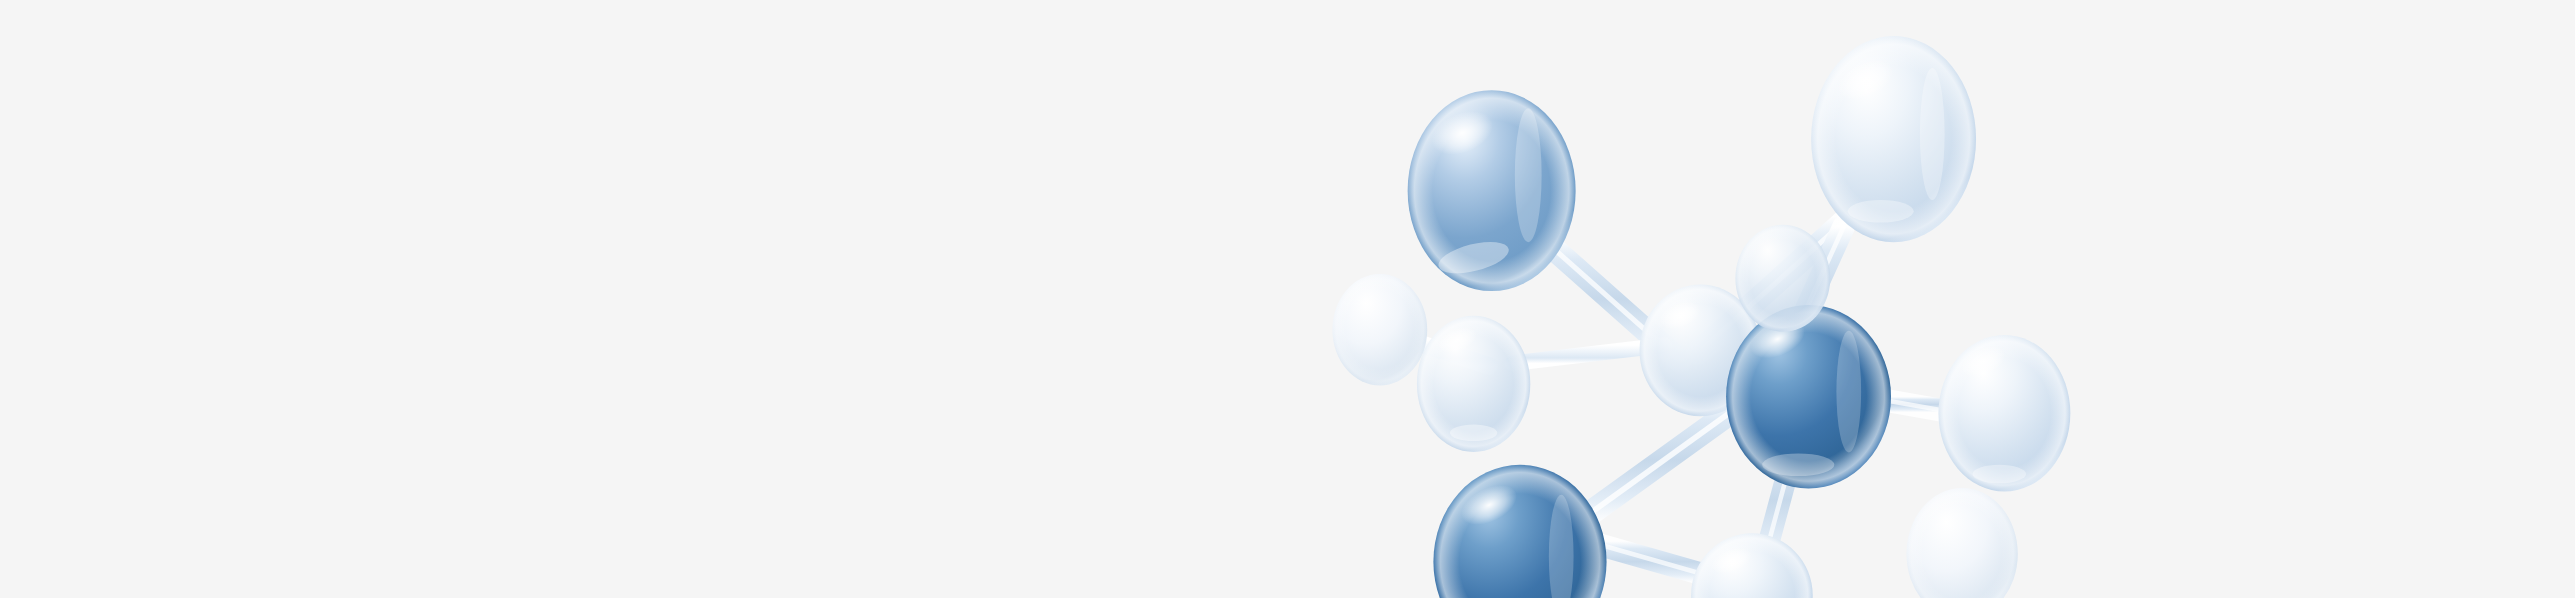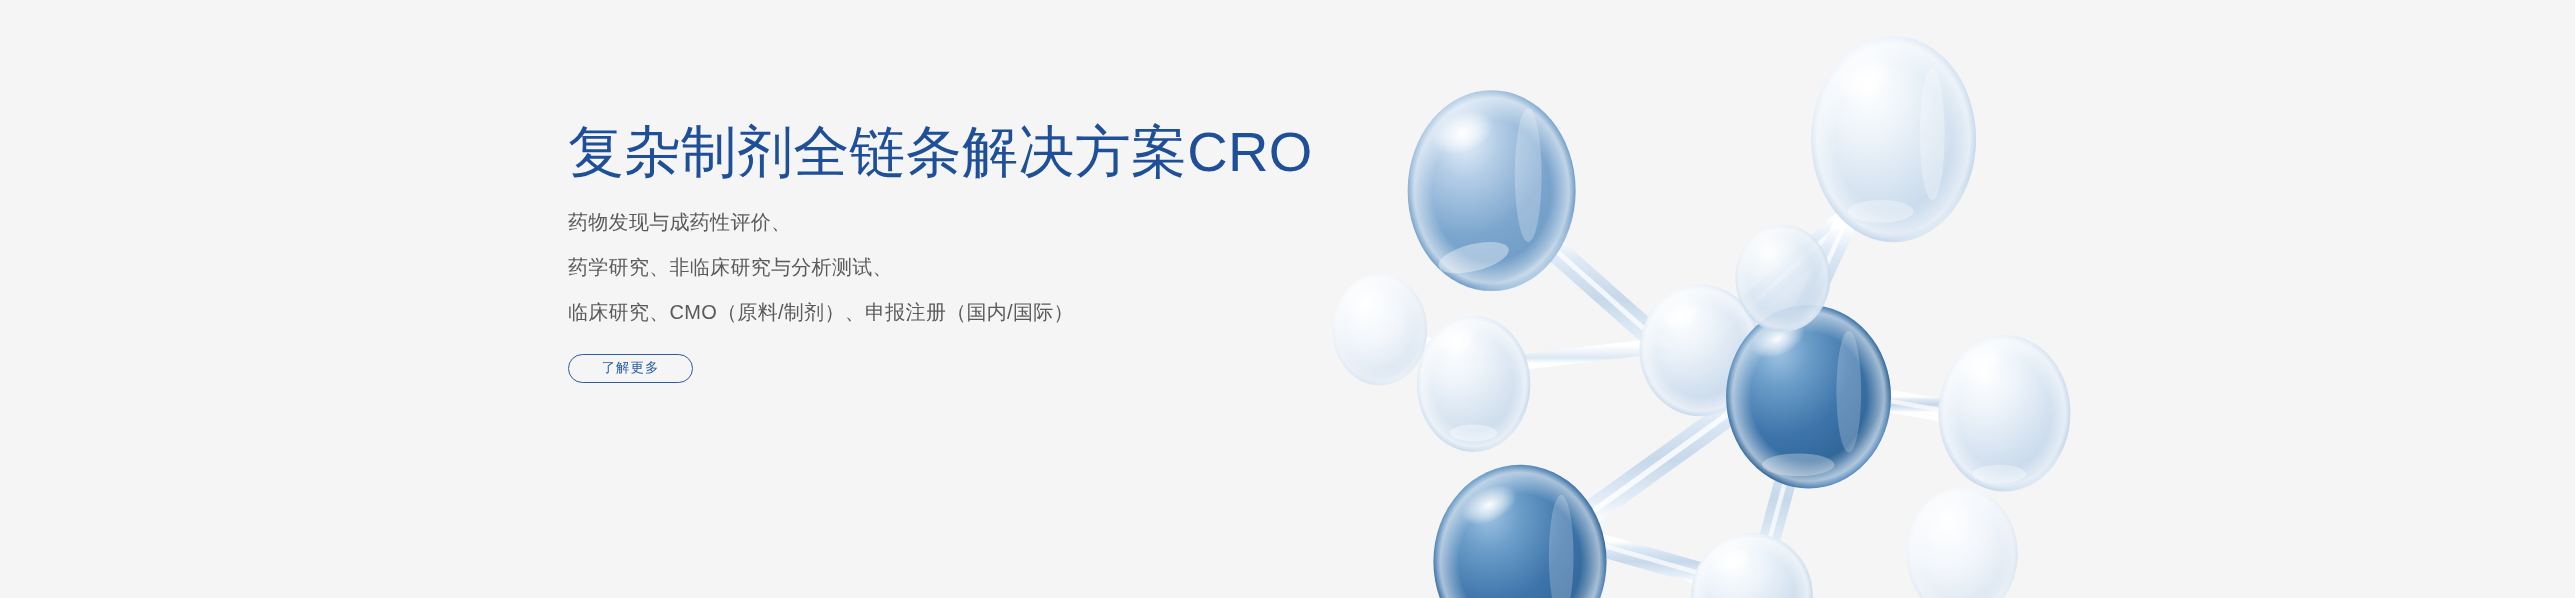--- a/index.html
+++ b/index.html
@@ -76,32 +76,20 @@
     height:670px;
     pointer-events:none;
   }
   .molecule-art svg { display:block; width:100%; height:100%; }
 </style>
 </head>
 <body>
 
 <div class="hero">
 
-  <div class="hero-copy">
-
-    <h1 class="hero-title">复杂制剂全链条解决方案CRO</h1>
-
-    <div class="hero-sub">
-      <div class="hero-sub-line">药物发现与成药性评价、</div>
-      <div class="hero-sub-line">药学研究、非临床研究与分析测试、</div>
-      <div class="hero-sub-line">临床研究、CMO（原料/制剂）、申报注册（国内/国际）</div>
-    </div>
-
-    <button class="hero-cta">了解更多</button>
-  </div>
 
   <div class="molecule-art">
     <svg viewBox="0 0 1500 1300" xmlns="http://www.w3.org/2000/svg" aria-hidden="true">
       <defs>
 
         <radialGradient id="gBlueDeep" cx="32%" cy="26%" r="78%">
           <stop offset="0%" stop-color="#9fc3e2"></stop>
           <stop offset="22%" stop-color="#6e9fca"></stop>
           <stop offset="58%" stop-color="#3d74aa"></stop>
           <stop offset="88%" stop-color="#2f6597"></stop>

